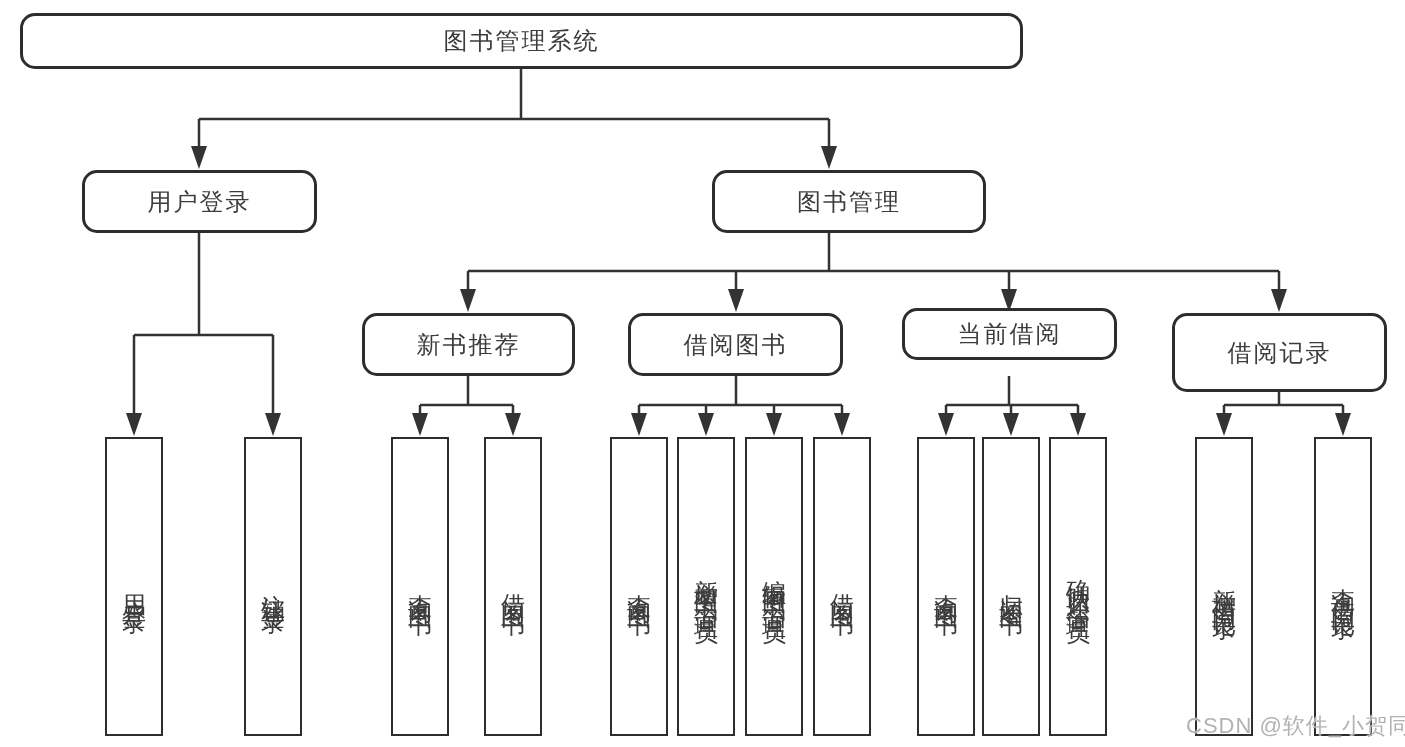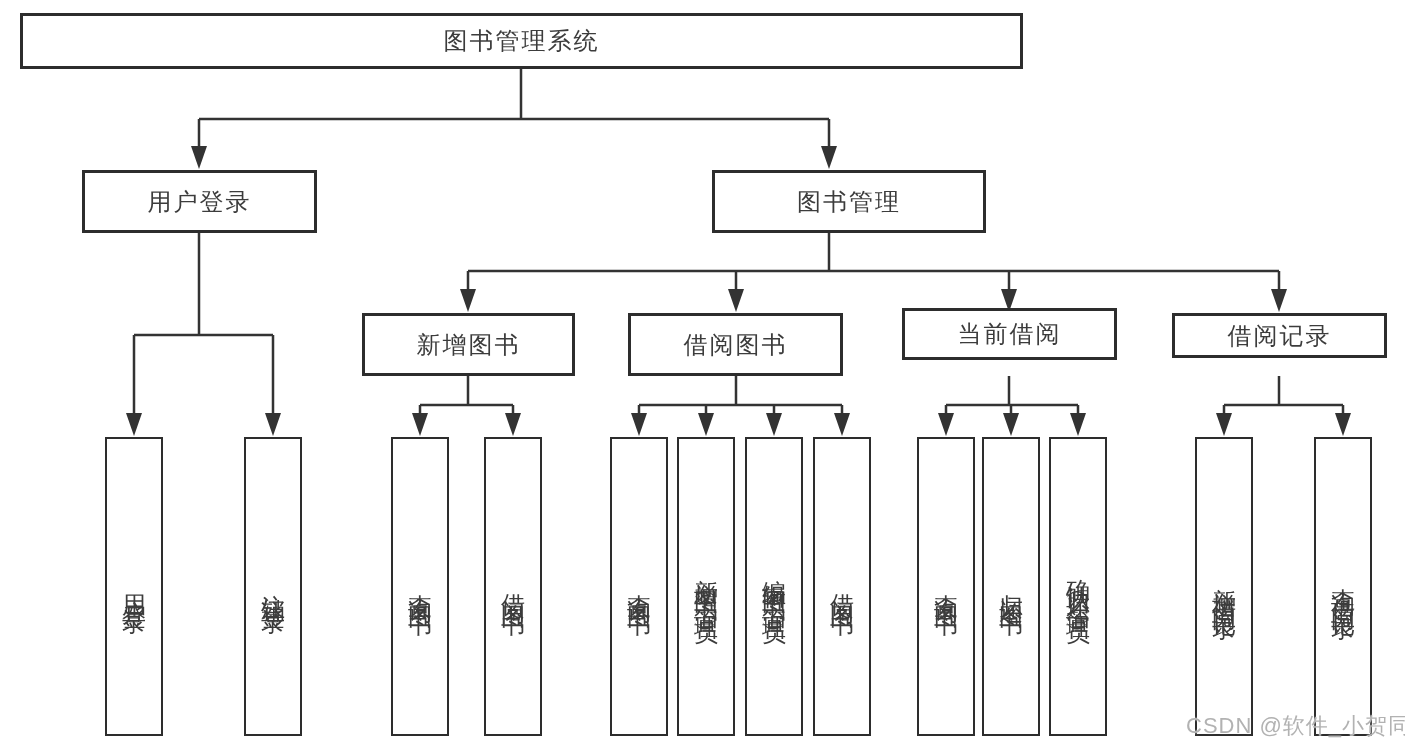--- a/index.html
+++ b/index.html
@@ -5,21 +5,21 @@
   html,body{margin:0;padding:0;background:#ffffff;}
   .canvas{
     position:relative;width:1405px;height:747px;background:#ffffff;overflow:hidden;
     font-family:"Liberation Sans","DejaVu Sans",sans-serif;color:#3c3c3c;
   }
   .connectors{position:absolute;left:0;top:0;pointer-events:none;}
   .node{
     position:absolute;box-sizing:border-box;background:#ffffff;
     border:3px solid #2d2d2d;display:flex;align-items:center;justify-content:center;
   }
-  .hnode{font-size:24px;letter-spacing:2px;white-space:nowrap;}
+  .hnode{font-size:24px;letter-spacing:2px;white-space:nowrap;border-radius:15px;}
   .vnode{border-width:2.5px;}
   .vnode .vtext{
     writing-mode:vertical-rl;text-orientation:mixed;
     font-size:24px;letter-spacing:6px;line-height:1;white-space:nowrap;
   }
   .watermark{
     position:absolute;left:1186px;top:711px;font-size:22px;letter-spacing:1px;
     color:#b2b2b2;text-shadow:0 0 2px #ffffff;white-space:nowrap;z-index:5;
   }
 </style>
@@ -58,24 +58,24 @@
       <polygon points="1224,436 1216,413 1232,413"></polygon>
       <polygon points="1343,436 1335,413 1351,413"></polygon>
     </g>
   </svg>
 
   <div class="node hnode" style="left:20px;top:13px;width:1003px;height:56px;">图书管理系统</div>
 
   <div class="node hnode" style="left:82px;top:170px;width:235px;height:63px;">用户登录</div>
   <div class="node hnode" style="left:712px;top:170px;width:274px;height:63px;">图书管理</div>
 
-  <div class="node hnode" style="left:362px;top:313px;width:213px;height:63px;">新增图书</div>
+  <div class="node hnode" style="left:362px;top:313px;width:213px;height:63px;">新书推荐</div>
   <div class="node hnode" style="left:628px;top:313px;width:215px;height:63px;">借阅图书</div>
   <div class="node hnode" style="left:902px;top:308px;width:215px;height:52px;">当前借阅</div>
-  <div class="node hnode" style="left:1172px;top:313px;width:215px;height:45px;font-family:Liberation Mono, monospace;">借阅记录</div>
+  <div class="node hnode" style="left:1172px;top:313px;width:215px;height:79px;font-family:Liberation Mono, monospace;">借阅记录</div>
 
   <div class="node vnode" style="left:105px;top:437px;width:58px;height:299px;">
     <span class="vtext">用户登录</span>
   </div>
   <div class="node vnode" style="left:244px;top:437px;width:58px;height:299px;">
     <span class="vtext">注销登录</span>
   </div>
   <div class="node vnode" style="left:391px;top:437px;width:58px;height:299px;">
     <span class="vtext">查询图书</span>
   </div>

